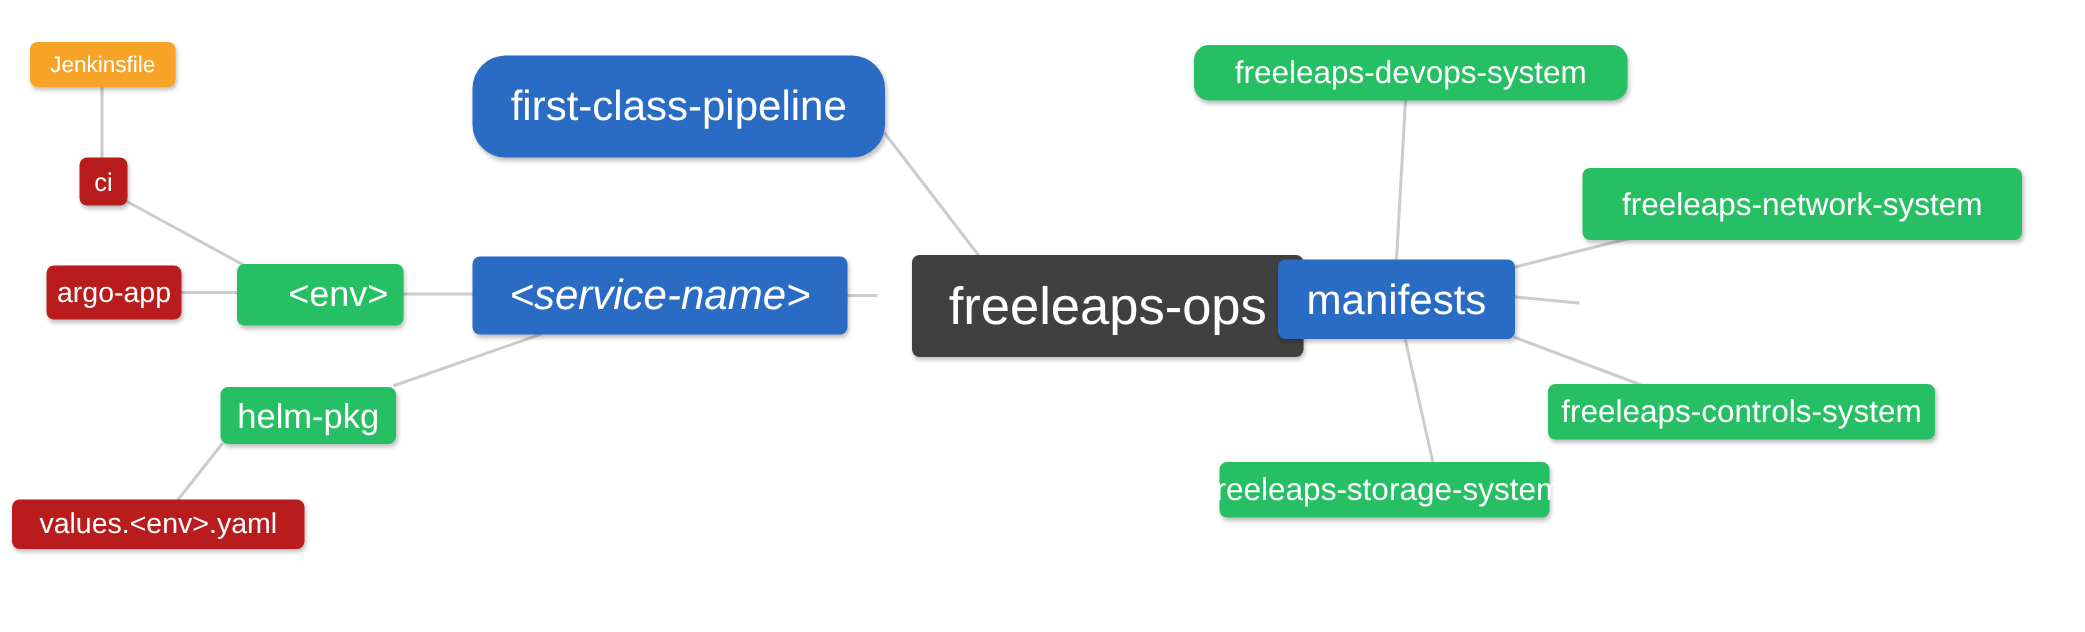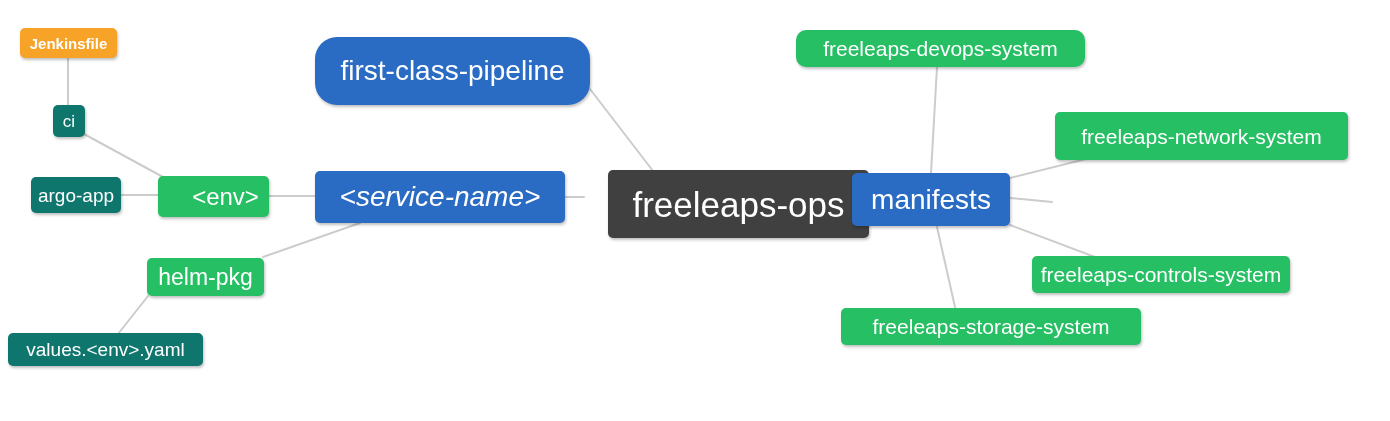--- a/index.html
+++ b/index.html
@@ -21,21 +21,21 @@
     color:#ffffff;
     border-radius:5px;
     box-shadow:1px 2px 3px rgba(0,0,0,0.25);
     white-space:nowrap;
     cursor:pointer;
     user-select:none;
     line-height:1;
   }
   .c-blue{background:#2a6bc4;}
   .c-green{background:#26bf64;}
-  .c-red{background:#0f766e;}
+  .c-red{background:#b91c1c;}
   .c-orange{background:#f7a328;}
   .c-dark{background:#404040;margin-left:24px;}
 </style>
 </head>
 <body>
 
 <div class="canvas">
 
   <svg class="edges" viewBox="0 0 1390 421">
     <line x1="68" y1="58" x2="68" y2="106"></line>
@@ -47,21 +47,21 @@
     <line x1="590" y1="89" x2="653" y2="171"></line>
     <line x1="565" y1="197" x2="584" y2="197"></line>
     <line x1="845" y1="201" x2="852" y2="201"></line>
     <line x1="931" y1="173" x2="937" y2="67"></line>
     <line x1="1010" y1="178" x2="1118" y2="151"></line>
     <line x1="1010" y1="198" x2="1052" y2="202"></line>
     <line x1="1010" y1="225" x2="1095" y2="257"></line>
     <line x1="937" y1="227" x2="955" y2="307"></line>
   </svg>
 
-  <div class="node c-orange" style="left:20px;top:28px;width:97px;height:30px;font-size:15px;font-weight:bold;">Jenkinsfile</div>
+  <div class="node c-orange" style="left:20px;top:28px;width:97px;height:30px;font-size:15px;">Jenkinsfile</div>
 
   <div class="node c-red" style="left:53px;top:105px;width:32px;height:32px;font-size:17px;">ci</div>
 
   <div class="node c-red" style="left:31px;top:177px;width:90px;height:36px;font-size:19px;">argo-app</div>
 
   <div class="node c-green" style="left:158px;top:176px;width:87px;height:41px;font-size:24px;padding-left:24px;">&lt;env&gt;</div>
 
   <div class="node c-green" style="left:147px;top:258px;width:117px;height:38px;font-size:23px;">helm-pkg</div>
 
   <div class="node c-red" style="left:8px;top:333px;width:195px;height:33px;font-size:19px;">values.&lt;env&gt;.yaml</div>
@@ -74,15 +74,15 @@
 
   <div class="node c-blue" style="left:852px;top:173px;width:158px;height:53px;font-size:28px;">manifests</div>
 
   <div class="node c-green" style="left:796px;top:30px;width:289px;height:37px;font-size:21px;border-radius:10px;">freeleaps-devops-system</div>
 
   <div class="node c-green" style="left:1055px;top:112px;width:293px;height:48px;font-size:21px;">freeleaps-network-system</div>
 
 
   <div class="node c-green" style="left:1032px;top:256px;width:258px;height:37px;font-size:21px;">freeleaps-controls-system</div>
 
-  <div class="node c-green" style="left:841px;top:308px;width:300px;height:37px;font-size:21px;">freeleaps-storage-system</div>
+  <div class="node c-green" style="left:813px;top:308px;width:220px;height:37px;font-size:21px;">freeleaps-storage-system</div>
 
 </div>
 
 </body></html>

